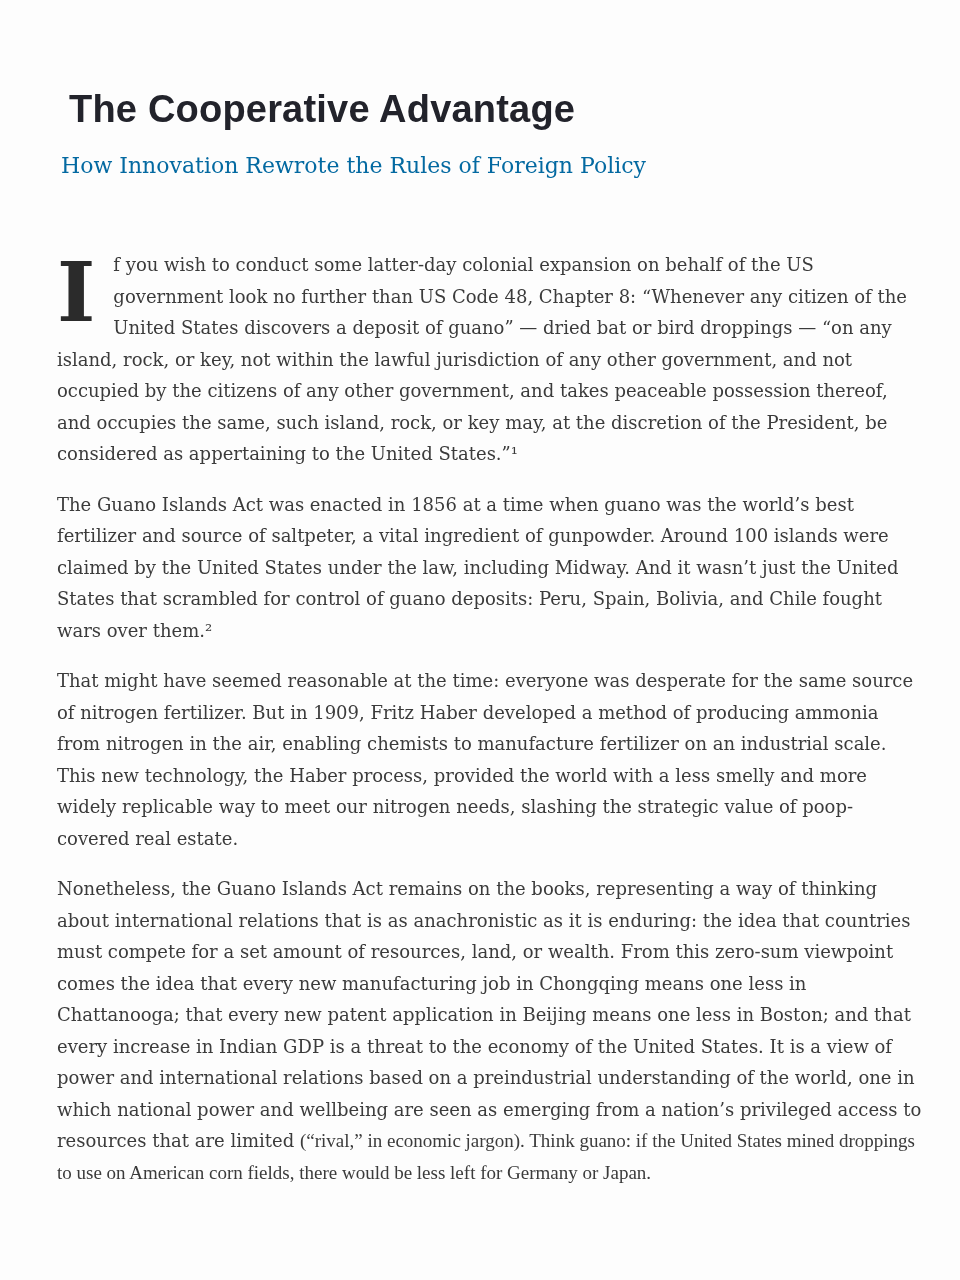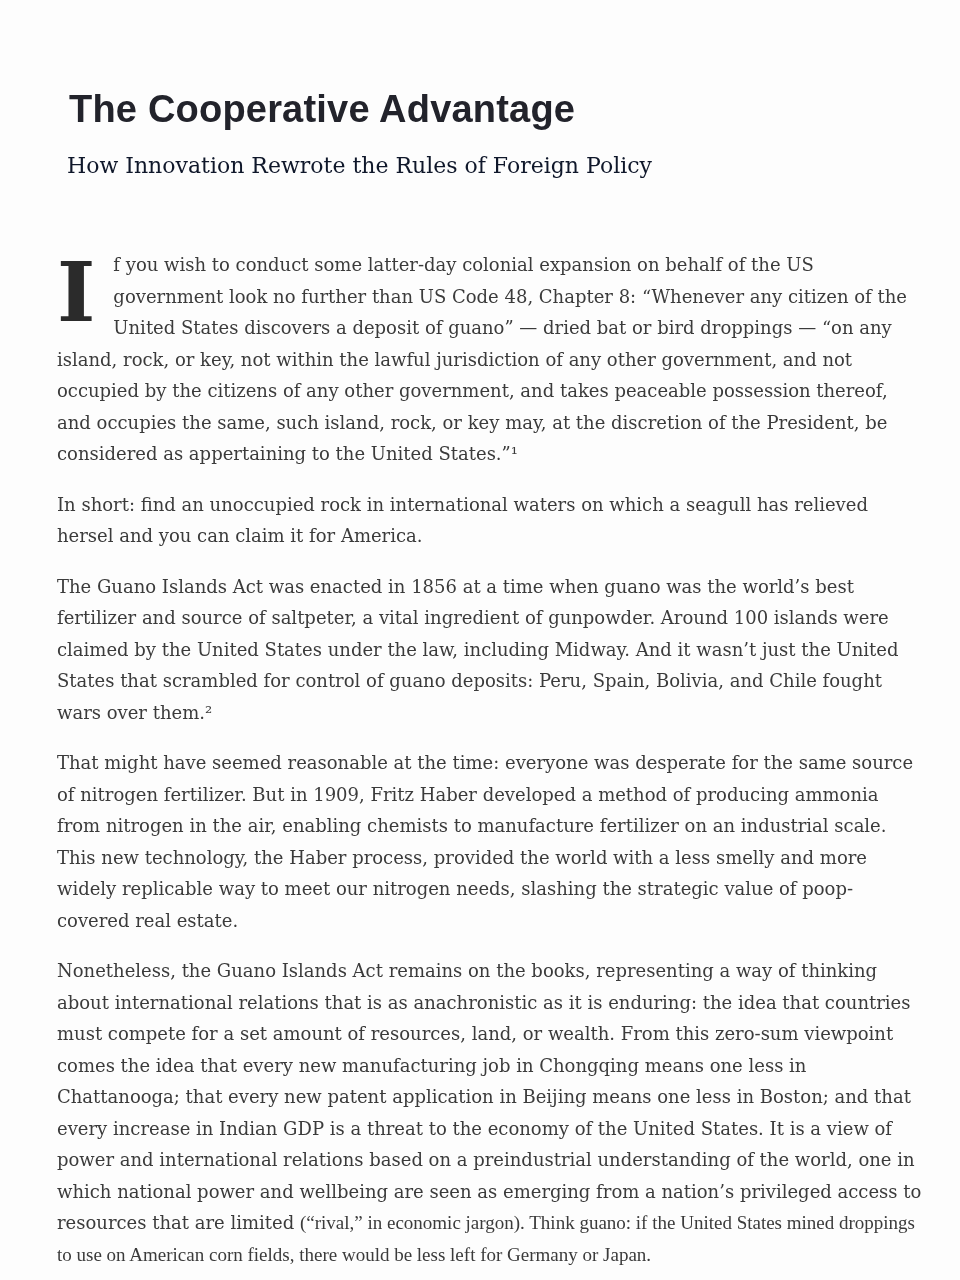--- a/index.html
+++ b/index.html
@@ -22,22 +22,22 @@
     font-weight: 700;
     letter-spacing: 0.2px;
     color: #22232b;
     margin: 12px;
     line-height: 1;
   }
   .subtitle {
     font-family: "DejaVu Serif", serif;
     font-size: 22px;
     font-weight: 400;
-    color: #0f172a;
-    margin: 25px 0 0 10px;
+    color: #0369a1;
+    margin: 25px 0 0 4px;
     line-height: 1.2;
   }
   .article {
     margin-top: 70px;
     max-width: 866px;
     font-family: "DejaVu Serif", serif;
     font-size: 18px;
     line-height: 31.5px;
     color: #3b3b3b;
   }
@@ -66,21 +66,20 @@
   <h1 class="title">The Cooperative Advantage</h1>
 
   <h2 class="subtitle">How Innovation Rewrote the Rules of Foreign Policy</h2>
 
   <div class="article">
 
     <p>
       <span class="dropcap">I</span><span>f you wish to conduct some latter-day colonial expansion on behalf of the US government look no further than US Code 48, Chapter 8: “Whenever any citizen of the United States discovers a deposit of guano” — dried bat or bird droppings — “on any island, rock, or key, not within the lawful jurisdiction of any other government, and not occupied by the citizens of any other government, and takes peaceable possession thereof, and occupies the same, such island, rock, or key may, at the discretion of the President, be considered as appertaining to the United States.”¹</span>
     </p>
 
-    <p>In short: find an unoccupied rock in international waters on which a seagull has relieved hersel and you can claim it for America.</p>
 
     <p>The Guano Islands Act was enacted in 1856 at a time when guano was the world’s best fertilizer and source of saltpeter, a vital ingredient of gunpowder. Around 100 islands were claimed by the United States under the law, including Midway. And it wasn’t just the United States that scrambled for control of guano deposits: Peru, Spain, Bolivia, and Chile fought wars over them.²</p>
 
     <p>That might have seemed reasonable at the time: everyone was desperate for the same source of nitrogen fertilizer. But in 1909, Fritz Haber developed a method of producing ammonia from nitrogen in the air, enabling chemists to manufacture fertilizer on an industrial scale. This new technology, the Haber process, provided the world with a less smelly and more widely replicable way to meet our nitrogen needs, slashing the strategic value of poop-covered real estate.</p>
 
     <p>
       <span>Nonetheless, the Guano Islands Act remains on the books, representing a way of thinking about international relations that is as anachronistic as it is enduring: the idea that countries must compete for a set amount of resources, land, or wealth. From this zero-sum viewpoint comes the idea that every new manufacturing job in Chongqing means one less in Chattanooga; that every new patent application in Beijing means one less in Boston; and that every increase in Indian GDP is a threat to the economy of the United States. It is a view of power and international relations based on a preindustrial understanding of the world, one in which national power and wellbeing are seen as emerging from a nation’s privileged access to resources that are limited </span><span class="fallback-font">(“rival,” in economic jargon). Think guano: if the United States mined droppings to use on American corn fields, there would be less left for Germany or Japan.</span>
     </p>
 
   </div>

